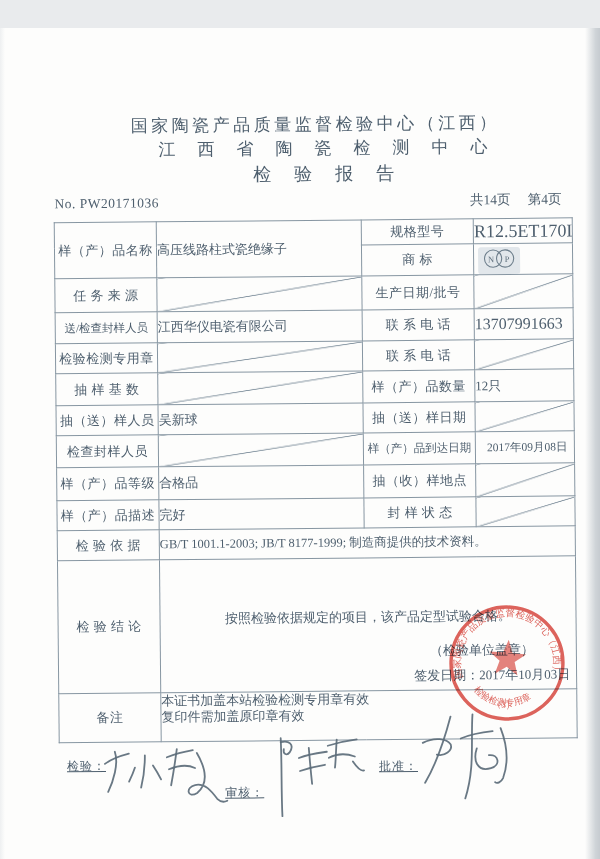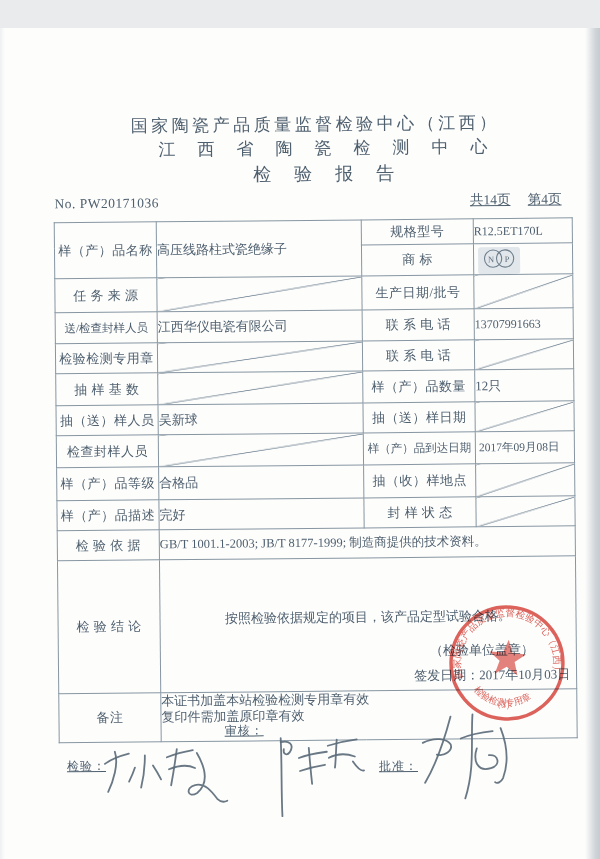--- a/index.html
+++ b/index.html
@@ -12,21 +12,21 @@
   .content{position:absolute;left:0;top:0;width:600px;height:859px;
         transform:rotate(-0.55deg);transform-origin:300px 430px;}
 
   
   .hdr{position:absolute;left:56px;width:518px;text-align:center;white-space:nowrap;}
   .t1{top:85px;font-size:17px;letter-spacing:3.5px;padding-left:3.5px;}
   .t2{top:109px;font-size:17px;letter-spacing:22px;padding-left:22px;}
   .t3{top:134px;font-size:18px;letter-spacing:23px;padding-left:23px;}
   .report-no{position:absolute;left:57px;top:166px;font-size:13.5px;letter-spacing:.5px;}
   .pagination{position:absolute;right:36px;top:165px;font-size:13.5px;}
-  .pagination span{margin-left:14px;text-decoration:underline;}
+  .pagination span{margin-left:14px;}
 
   
   table.grid{position:absolute;left:56px;top:192px;width:518px;border-collapse:collapse;table-layout:fixed;}
   table.grid td{border:1px solid #8796a2;font-size:13px;color:#4e5f6e;overflow:hidden;padding:0;}
   td.lbl{text-align:center;font-size:12.5px;letter-spacing:.5px;}
   td.lbl.sm{font-size:11.5px;letter-spacing:0;}
   td.val{text-align:left;padding:0 0 0 6px;}
   td.diag{background-image:linear-gradient(to bottom right,
           transparent calc(50% - .8px),#8a99a5 calc(50% - .2px),
           #8a99a5 calc(50% + .2px),transparent calc(50% + .8px));}
@@ -72,21 +72,21 @@
           <col style="width:205px">
           <col style="width:112px">
           <col style="width:99px">
         </colgroup>
 
       <tbody>
           <tr style="height:25px">
         <td class="lbl" rowspan="2">样（产）品名称</td>
         <td class="val" rowspan="2">高压线路柱式瓷绝缘子</td>
         <td class="lbl">规格型号</td>
-        <td class="val" style="font-size:12px">R12.5ET170L</td>
+        <td class="val" style="font-size:18px">R12.5ET170L</td>
       </tr>
       <tr style="height:31px">
         <td class="lbl">商  标</td>
         <td>
           <span class="tm-wrap">
             <svg width="38" height="21" viewBox="0 0 38 21">
               <circle cx="13" cy="10.5" r="8.6" fill="none" stroke="#6e7f8c" stroke-width="1.1"></circle>
               <circle cx="25" cy="10.5" r="8.6" fill="none" stroke="#6e7f8c" stroke-width="1.1"></circle>
               <text x="11" y="14" font-size="8.5" fill="#5c6d7a" text-anchor="middle" font-family="Liberation Serif,serif">N</text>
               <text x="27" y="14" font-size="8.5" fill="#5c6d7a" text-anchor="middle" font-family="Liberation Serif,serif">P</text>
@@ -99,21 +99,21 @@
         <td class="lbl">任 务 来 源</td>
         <td class="diag"></td>
         <td class="lbl">生产日期/批号</td>
         <td class="diag"></td>
       </tr>
 
       <tr style="height:31px">
         <td class="lbl sm">送/检查封样人员</td>
         <td class="val">江西华仪电瓷有限公司</td>
         <td class="lbl">联 系 电 话</td>
-        <td class="val" style="font-size:12px">13707991663</td>
+        <td class="val" style="font-size:16px">13707991663</td>
       </tr>
 
       <tr style="height:30px">
         <td class="lbl">检验检测专用章</td>
         <td class="diag"></td>
         <td class="lbl">联 系 电 话</td>
         <td class="diag"></td>
       </tr>
 
       <tr style="height:32px">
@@ -127,21 +127,21 @@
         <td class="lbl">抽（送）样人员</td>
         <td class="val">吴新球</td>
         <td class="lbl">抽（送）样日期</td>
         <td class="diag"></td>
       </tr>
 
       <tr style="height:32px">
         <td class="lbl">检查封样人员</td>
         <td class="diag"></td>
         <td class="lbl sm">样（产）品到达日期</td>
-        <td class="val" style="font-size:11.5px;padding-left:3px">2017年09月08日</td>
+        <td class="val" style="font-size:11.5px;padding-left:11px">2017年09月08日</td>
       </tr>
 
       <tr style="height:33px">
         <td class="lbl">样（产）品等级</td>
         <td class="val">合格品</td>
         <td class="lbl">抽（收）样地点</td>
         <td class="diag"></td>
       </tr>
 
       <tr style="height:30px">
@@ -197,21 +197,21 @@
       <path d="M4 28 C12 22 20 20 28 18"></path>
       <path d="M44 20 C44 32 42 44 40 52"></path>
       <path d="M34 32 C32 38 30 42 28 46"></path>
       <path d="M52 30 C56 36 58 40 60 44"></path>
       <path d="M76 14 C74 28 72 40 70 50"></path>
       <path d="M66 22 C76 18 86 16 92 15"></path>
       <path d="M68 34 C78 30 88 30 94 33"></path>
       <path d="M96 18 C104 32 108 48 96 58 C86 64 84 52 94 50 C104 48 110 56 116 64 C118 66 122 68 126 66"></path>
     </svg>
 
-    <div class="sig-label" style="left:222px;top:694px">审核：</div>
+    <div class="sig-label" style="left:222px;top:756px">审核：</div>
     <svg class="sig-svg" style="left:262px;top:700px" width="100" height="95">
       <path d="M16 10 C17 34 16 62 17 88"></path>
       <path d="M16 14 C24 12 30 16 25 24 C22 28 18 26 19 21"></path>
       <path d="M44 20 C45 34 46 46 47 56"></path>
       <path d="M34 30 C44 26 54 25 62 24"></path>
       <path d="M35 43 C44 40 53 38 60 37"></path>
       <path d="M72 12 C71 24 71 32 70 40"></path>
       <path d="M63 18 C73 15 84 13 92 12"></path>
       <path d="M64 30 C72 26 82 26 90 29"></path>
       <path d="M88 34 C92 40 96 44 99 43"></path>

